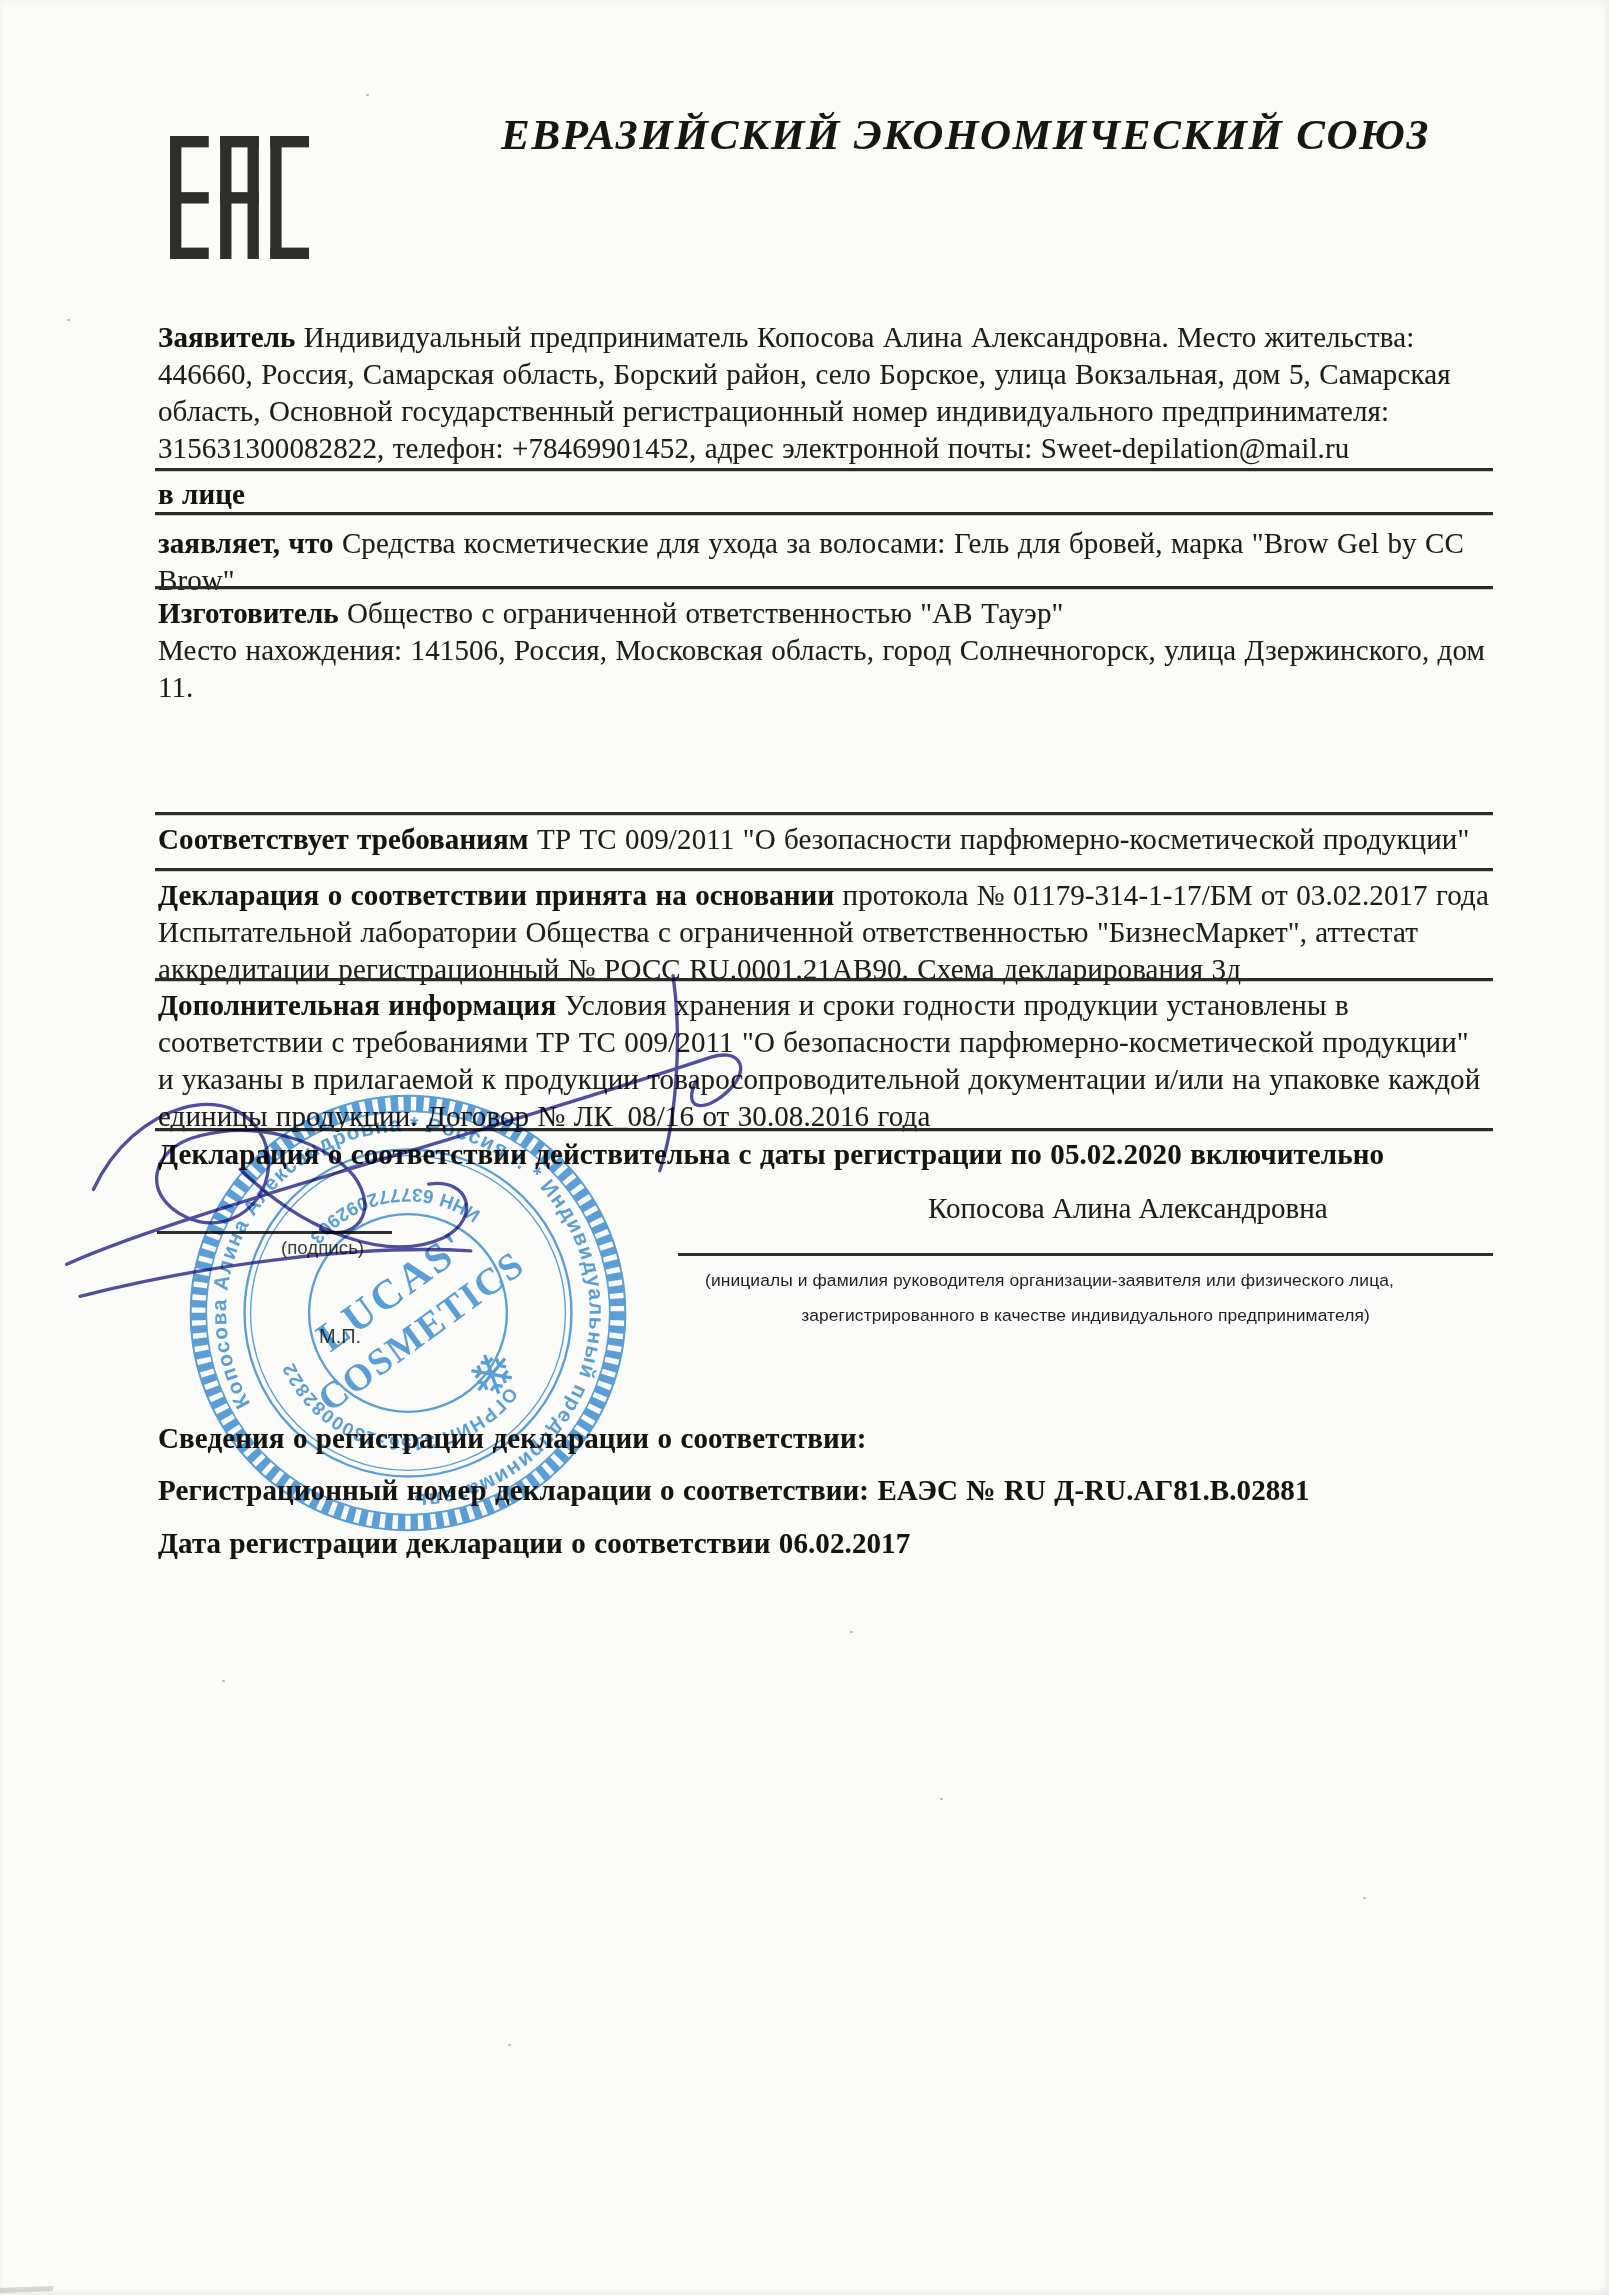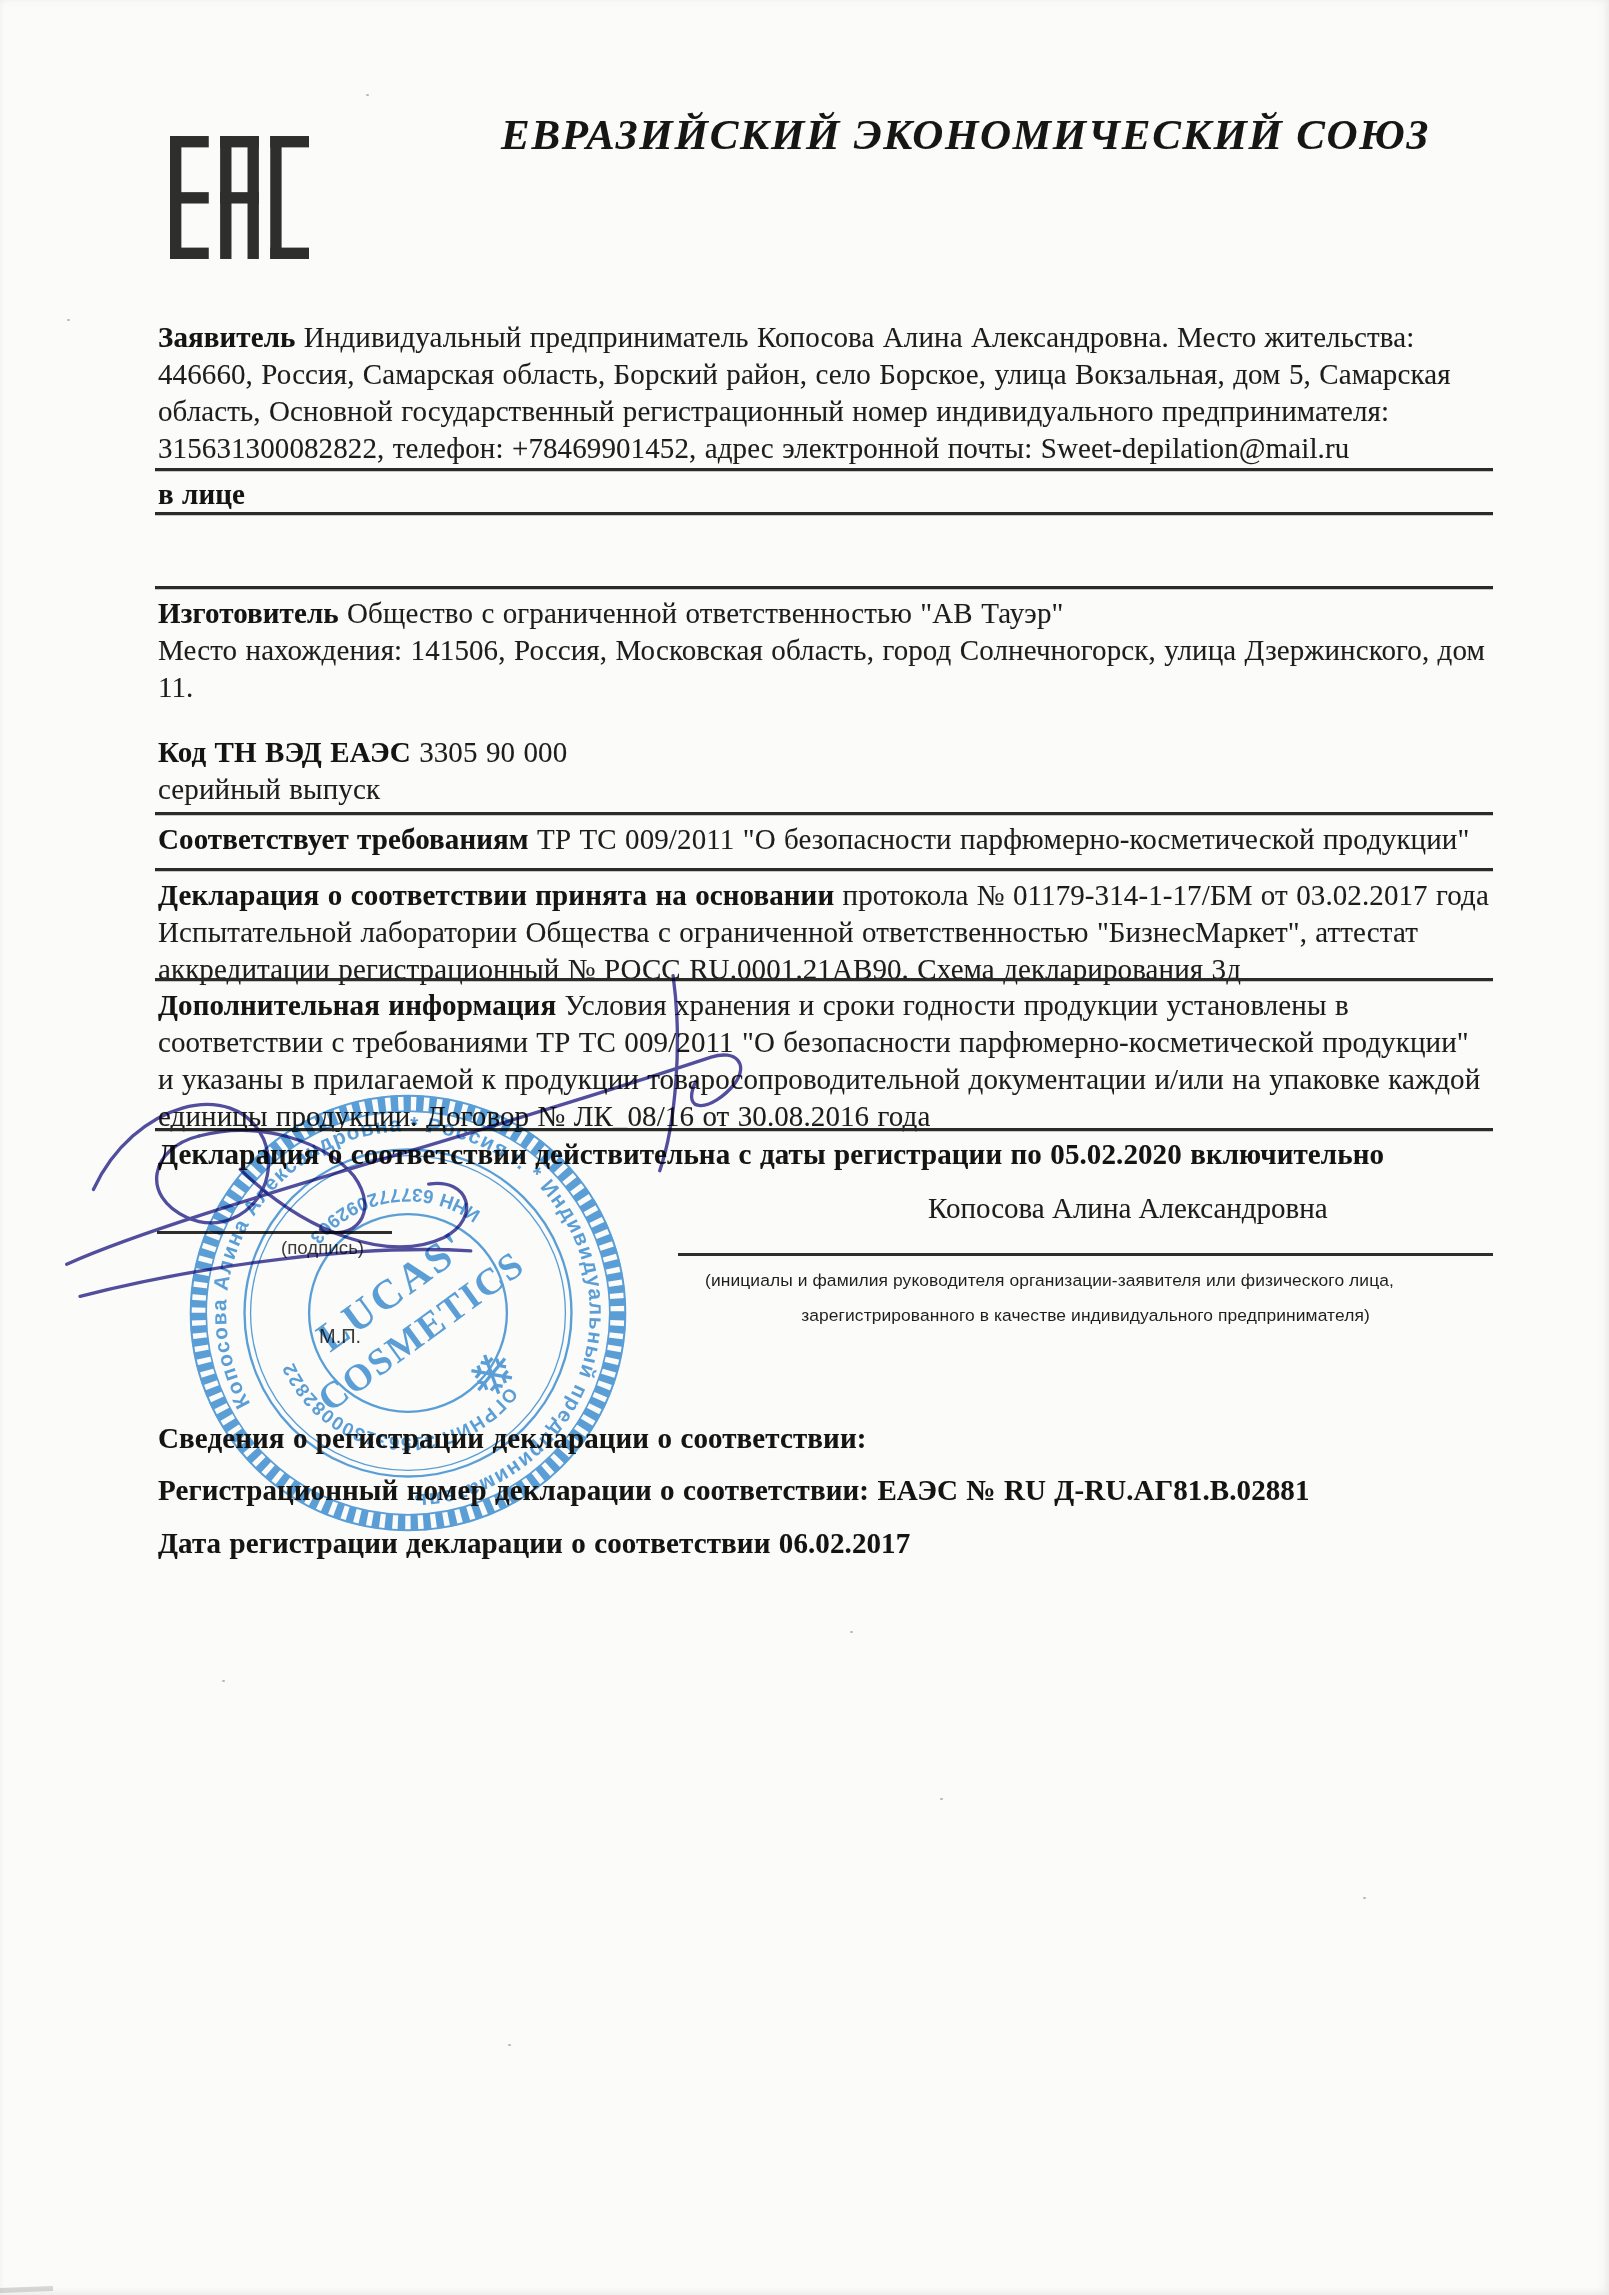--- a/index.html
+++ b/index.html
@@ -86,32 +86,31 @@
   </div>
 
   <div class="abs hr" style="top:468px"></div>
 
   <div class="abs txt body-par" style="top:476px">
     <b>в лице</b>
   </div>
 
   <div class="abs hr" style="top:512px"></div>
 
+  <div class="abs txt body-par" style="top:525px">
+    <b>заявляет, что</b><span> Средства косметические для ухода за волосами: Гель для бровей, марка "Brow Gel by CC Brow"</span>
+  </div>
 
   <div class="abs hr" style="top:586px"></div>
 
   <div class="abs txt body-par" style="top:595px">
     <b>Изготовитель</b><span> Общество с ограниченной ответственностью "АВ Тауэр"</span>
     <div>Место нахождения: 141506, Россия, Московская область, город Солнечногорск, улица Дзержинского, дом 11.</div>
   </div>
 
-  <div class="abs txt body-par" style="top:734px">
-    <b>Код ТН ВЭД ЕАЭС</b><span> 3305 90 000</span>
-    <div>серийный выпуск</div>
-  </div>
 
   <div class="abs hr" style="top:812px"></div>
 
   <div class="abs txt body-par" style="top:821px">
     <b>Соответствует требованиям</b><span> ТР ТС 009/2011 "О безопасности парфюмерно-косметической продукции"</span>
   </div>
 
   <div class="abs hr" style="top:868px"></div>
 
   <div class="abs txt body-par" style="top:877px">

